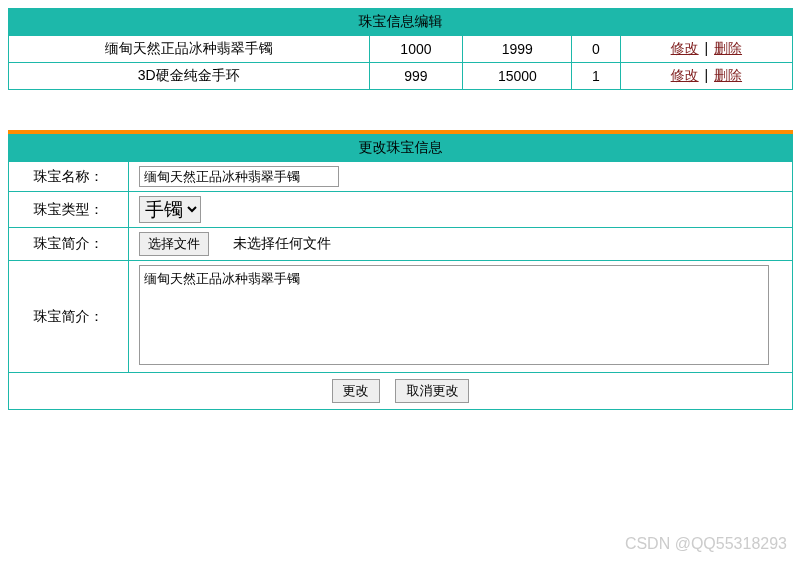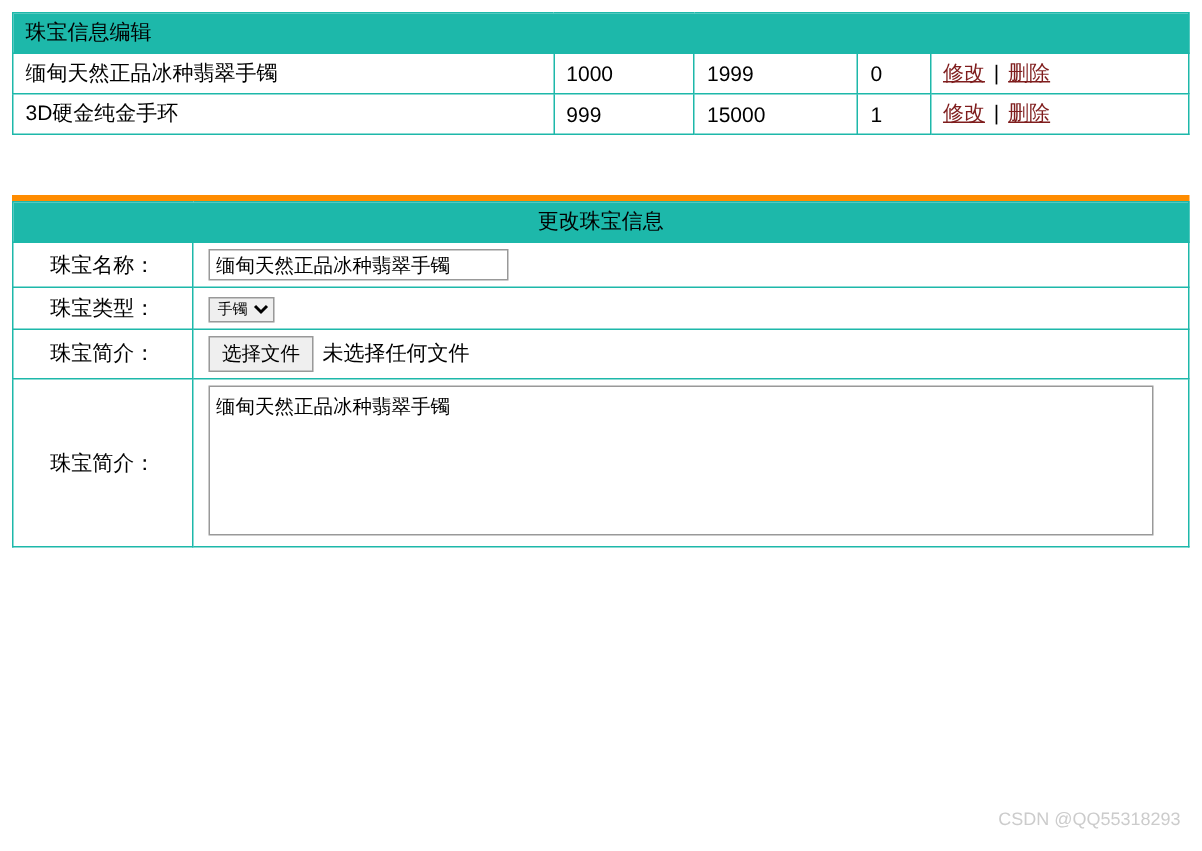--- a/index.html
+++ b/index.html
@@ -1,43 +1,43 @@
 <!DOCTYPE html>
 <html><head>
   <meta charset="utf-8">
   <style>
     * { box-sizing: border-box; margin: 0; padding: 0; }
     body { font-family: Arial, "Microsoft YaHei", sans-serif; font-size: 14px; padding: 8px; background: #fff; }
     
     table { border-collapse: collapse; width: 100%; }
-    table td, table th { border: 1px solid #1db8aa; padding: 4px 8px; text-align: left; vertical-align: middle; }
+    table td, table th { border: 1px solid #1db8aa; padding: 4px 8px; text-align: center; vertical-align: middle; }
     
     .header-row { background: #1db8aa; color: #000; font-weight: normal; }
     .header-row td { border: 1px solid #1db8aa; }
     
     .orange-bar { height: 4px; background: #ff8c00; margin-top: 40px; margin-bottom: 0; }
     
     .form-table td:first-child { width: 120px; text-align: center; }
     .form-table td:nth-child(2) { text-align: left; padding-left: 10px; }
     
     a.action-link { color: #7f1d1d; text-decoration: underline; cursor: pointer; }
     .sep { color: #000; margin: 0 2px; }
     
     input[type="text"] { border: 1px solid #999; padding: 2px 4px; font-size: 13px; }
     textarea { border: 1px solid #999; padding: 4px; font-size: 13px; resize: none; }
-    select { border: 1px solid #999; font-size: 10px; padding: 1px; }
+    select { border: 1px solid #999; font-size: 19px; padding: 1px; }
     button { border: 1px solid #999; background: #efefef; padding: 2px 10px; font-size: 13px; cursor: pointer; font-family: inherit; }
     
     .btn-row td { text-align: center; padding: 6px; }
     .btn-row button { margin: 0 6px; }
     
-    .file-wrap { display: inline-flex; align-items: center; gap: 6px; }
+    .file-wrap { display: inline-flex; align-items: center; gap: 24px; }
     .file-btn { border: 1px solid #999; background: #efefef; padding: 2px 8px; font-size: 13px; cursor: pointer; }
     
-    .watermark { position: fixed; bottom: 14px; right: 14px; color: #ccc; font-size: 12px; font-family: Arial, sans-serif; }
+    .watermark { position: fixed; bottom: 14px; right: 14px; color: #ccc; font-size: 16px; font-family: Arial, sans-serif; }
   </style>
 </head>
 <body>
 
 <table>
   <tbody>
       <tr class="header-row">
     <td colspan="5">珠宝信息编辑</td>
   </tr>
   <tr>
@@ -86,16 +86,22 @@
       <span class="file-wrap">
         <span class="file-btn">选择文件</span>
         <span>未选择任何文件</span>
       </span>
     </td>
   </tr>
   <tr>
     <td style="height:110px">珠宝简介：</td>
     <td><textarea style="width: 630px; height: 100px;">缅甸天然正品冰种翡翠手镯</textarea></td>
   </tr>
+  <tr class="btn-row">
+    <td colspan="2">
+      <button>更改</button>
+      <button>取消更改</button>
+    </td>
+  </tr>
 </tbody>
   </table>
 
 <div class="watermark">CSDN @QQ55318293</div>
 
 </body></html>

